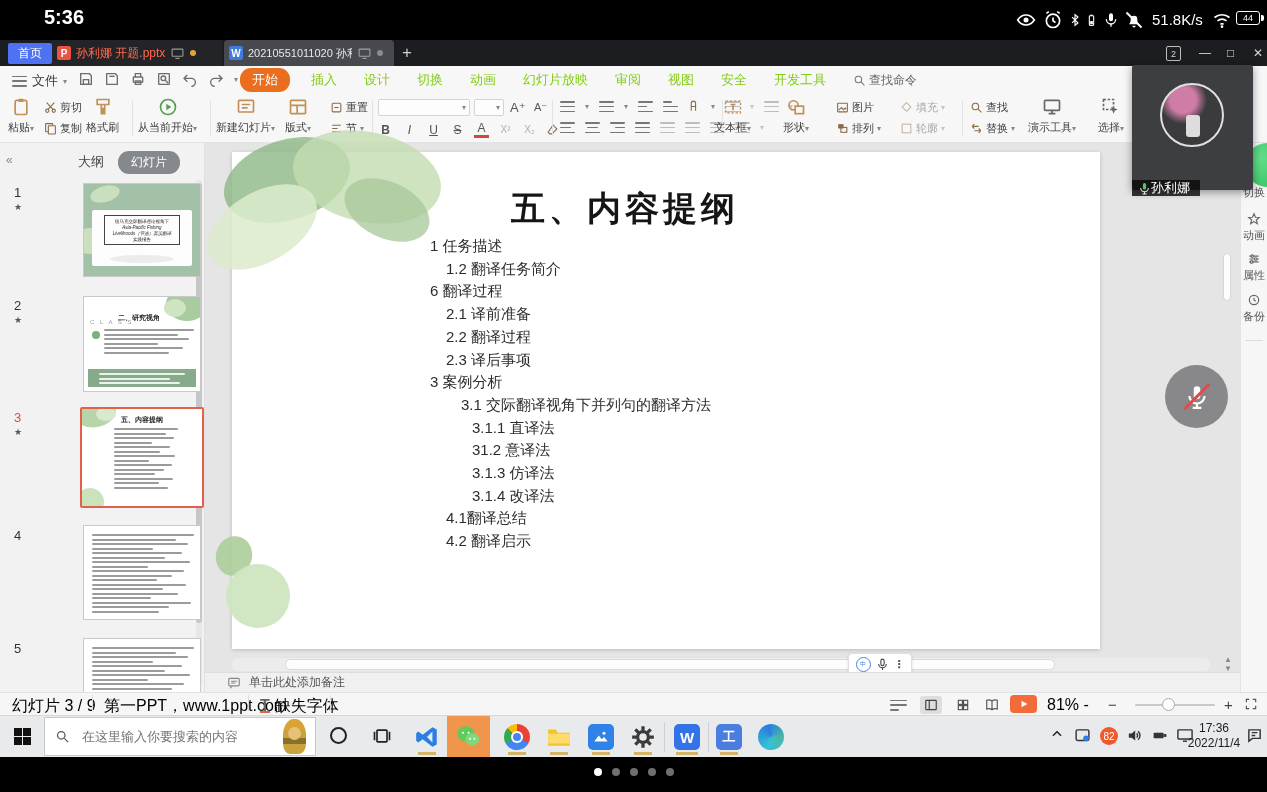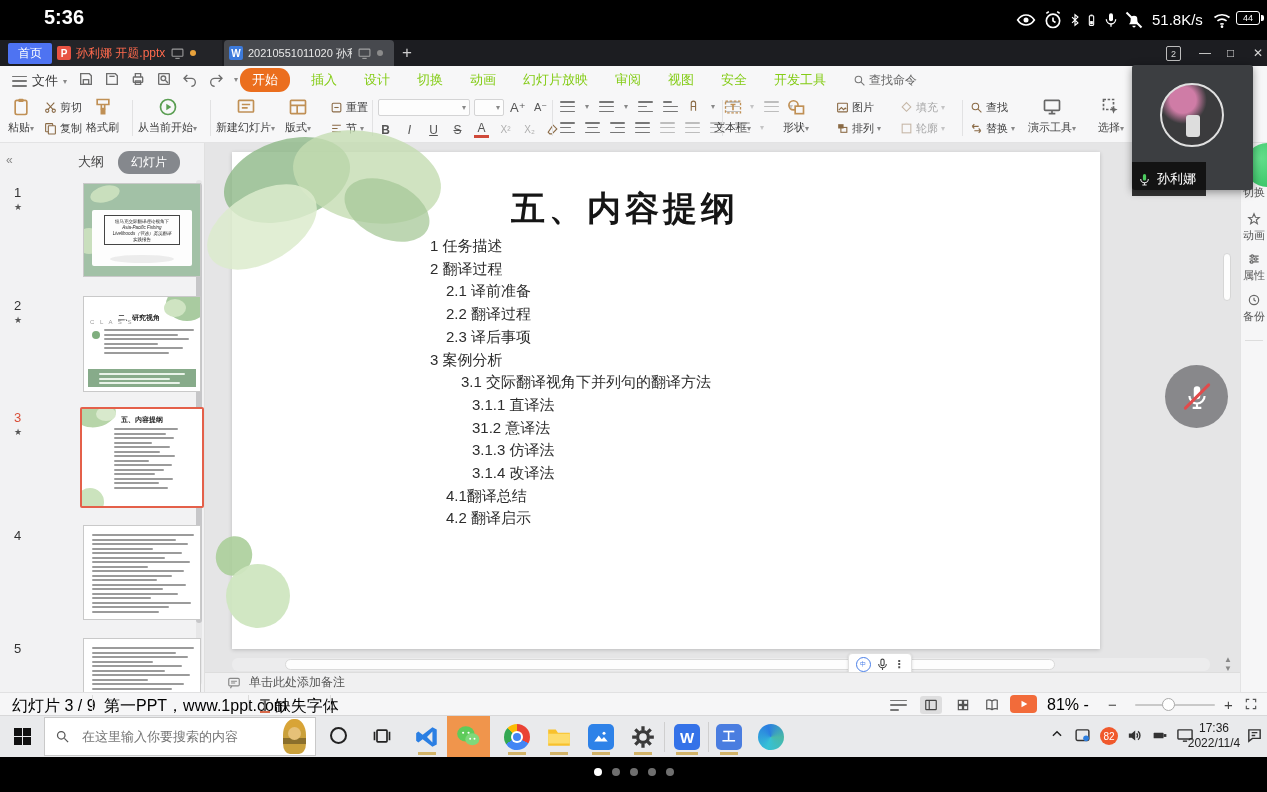--- a/index.html
+++ b/index.html
@@ -123,21 +123,21 @@
   .wechat-cell{position:absolute;left:447px;top:716px;width:43px;height:41px;background:#f0954c;}
   .rnd{border-radius:5px;display:flex;align-items:center;justify-content:center;color:#fff;font-weight:bold;}
   .tk-sep{position:absolute;top:722px;width:1px;height:30px;background:#cfcfcf;}
   .tray{position:absolute;top:727px;color:#333;}
   .tray-badge{width:18px;height:18px;border-radius:50%;background:#f0592c;color:#fff;font-size:10px;display:flex;align-items:center;justify-content:center;}
   .clock{position:absolute;left:1185px;top:721px;width:58px;text-align:center;font-size:12px;color:#222;line-height:15px;}
   
   .video-overlay{position:absolute;left:1132px;top:65px;width:121px;height:125px;background:#3c3e41;border-radius:3px;box-shadow:0 2px 8px rgba(0,0,0,.4);}
   .avatar{position:absolute;left:28px;top:18px;width:64px;height:64px;border-radius:50%;border:2px solid #e0e0e0;background:radial-gradient(circle at 35% 25%,#cf7ca6 0 22%,#3b3b3d 40%),#434345;overflow:hidden;}
   .avatar:after{content:"";position:absolute;left:24px;top:30px;width:14px;height:22px;background:#ddd;border-radius:3px;}
-  .nameplate{position:absolute;left:0px;bottom:-6px;height:34px;background:rgba(10,10,10,.82);display:flex;align-items:center;gap:6px;padding:0 10px 0 6px;color:#fff;font-size:13px;}
+  .nameplate{position:absolute;left:0px;bottom:-6px;height:16px;background:rgba(10,10,10,.82);display:flex;align-items:center;padding:0 10px 0 6px;color:#fff;font-size:13px;}
   .green-fab{position:absolute;left:1245px;top:143px;width:44px;height:44px;border-radius:50%;background:radial-gradient(circle at 35% 35%,#63de8b,#2fbf5f);}
   .mute-fab{position:absolute;left:1165px;top:365px;width:63px;height:63px;border-radius:50%;background:rgba(128,128,131,.92);display:flex;align-items:center;justify-content:center;}
   .mute-slash{position:absolute;left:14px;top:30px;width:36px;height:3px;background:#e14b4b;transform:rotate(-45deg);border-radius:2px;}
   .rightrail{position:absolute;left:1240px;top:143px;width:27px;height:549px;background:#f6f6f7;border-left:1px solid #e3e3e4;}
   .rr-item{position:absolute;left:1241px;width:26px;text-align:center;font-size:11px;color:#555;line-height:13px;}
   .rr-item svg{width:14px;height:14px;color:#666;}
   .rr-div{position:absolute;left:1245px;top:340px;width:18px;height:1px;background:#ddd;}
 </style>
 </head>
 <body>
@@ -632,21 +632,22 @@
     <div class="leaf" style="left:-10px;top:-12px;width:130px;height:80px;background:#8db887;opacity:.8;transform:rotate(-18deg);"></div>
     <div class="leaf" style="left:60px;top:-20px;width:150px;height:90px;background:#c4dcb2;opacity:.8;transform:rotate(12deg);"></div>
     <div class="leaf" style="left:-30px;top:40px;width:120px;height:70px;background:#dcebcd;opacity:.85;transform:rotate(-30deg);"></div>
     <div class="leaf" style="left:110px;top:30px;width:90px;height:56px;background:#a7c898;opacity:.75;transform:rotate(25deg);"></div>
     <div class="leaf" style="left:-16px;top:384px;width:36px;height:40px;background:#abce9a;opacity:.9;transform:rotate(18deg);"></div>
     <div class="leaf" style="left:-6px;top:412px;width:64px;height:64px;background:#cfe6c0;opacity:.95;"></div>
   </div>
   <div class="s-title">五、内容提纲</div>
   <div class="s-outline">
       <div class="oline lvl0">1 任务描述</div>
-      <div class="oline lvl0">2 翻译过程</div>
+      <div class="oline lvl1">1.2 翻译任务简介</div>
+      <div class="oline lvl0">6 翻译过程</div>
       <div class="oline lvl1">2.1 译前准备</div>
       <div class="oline lvl1">2.2 翻译过程</div>
       <div class="oline lvl1">2.3 译后事项</div>
       <div class="oline lvl0">3 案例分析</div>
       <div class="oline lvl2">3.1 交际翻译视角下并列句的翻译方法</div>
       <div class="oline lvl3">3.1.1 直译法</div>
       <div class="oline lvl3">31.2 意译法</div>
       <div class="oline lvl3">3.1.3 仿译法</div>
       <div class="oline lvl3">3.1.4 改译法</div>
       <div class="oline lvl1">4.1翻译总结</div>

